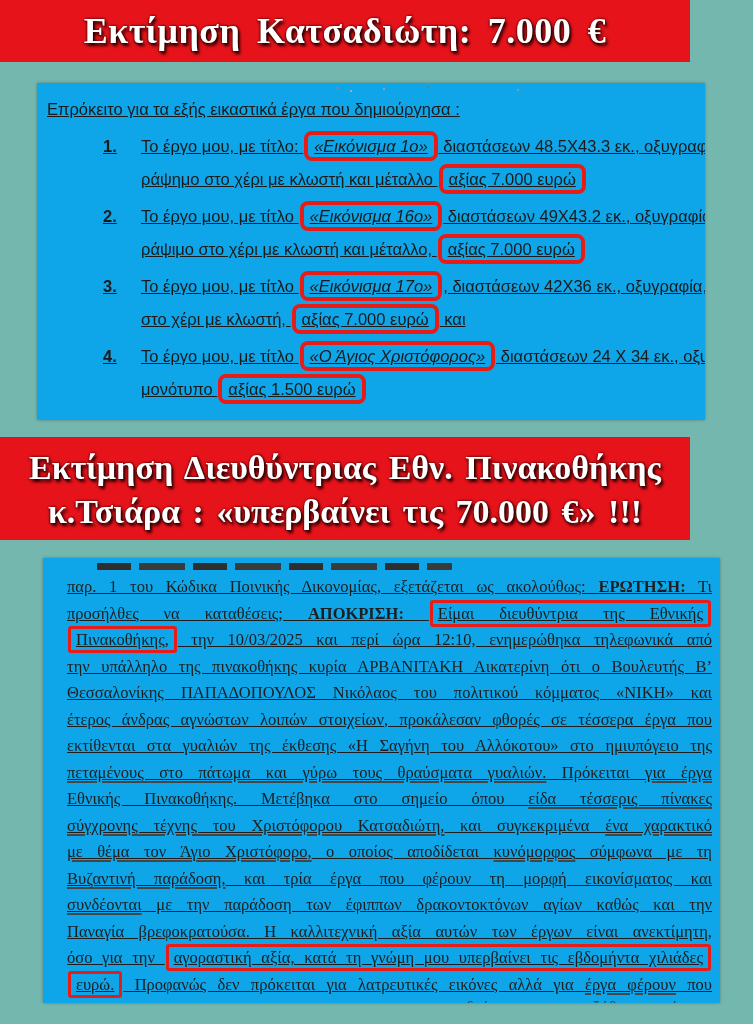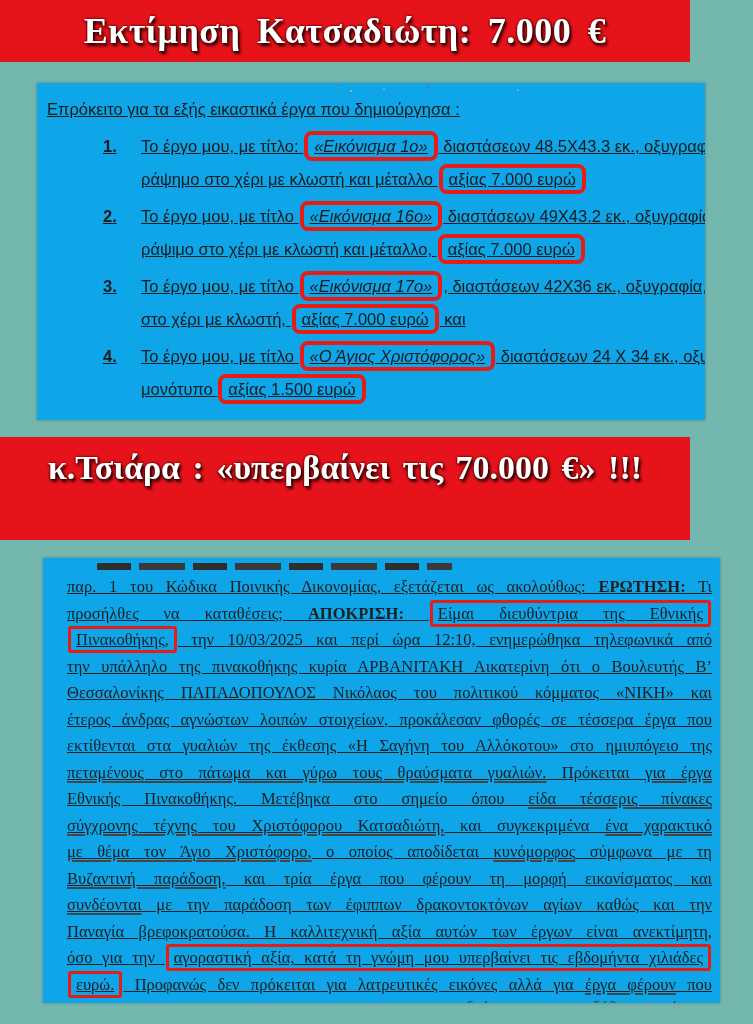--- a/index.html
+++ b/index.html
@@ -86,20 +86,21 @@
         <div class="inum">4.</div>
         <div class="ilines">
           <div class="tline full"><span class="">Το έργο μου, με τίτλο </span><span class="i rbox">«Ο Άγιος Χριστόφορος»</span><span class=""> διαστάσεων 24 Χ 34 εκ., οξυγραφία,</span></div>
           <div class="tline"><span class="">μονότυπο  </span><span class="rbox">αξίας 1.500 ευρώ</span></div>
         </div>
       </div>
     </div>
 </div>
 
 <div class="banner" id="banner2">
+  <span class="btext">Εκτίμηση Διευθύντριας  Εθν. Πινακοθήκης</span>
   <span class="btext">κ.Τσιάρα :   «υπερβαίνει  τις  70.000 €»  !!!</span>
 </div>
 
 <div class="paper" id="doc2">
   <div class="smudge"></div>
   <div id="d2lines">
       <div class="d2line full"><span class="">παρ. 1 του Κώδικα Ποινικής Δικονομίας, εξετάζεται ως ακολούθως: </span><span class="b">ΕΡΩΤΗΣΗ:</span><span class=""> Τι</span></div>
       <div class="d2line full"><span class="">προσήλθες να καταθέσεις; </span><span class="b">ΑΠΟΚΡΙΣΗ:</span><span class=""> </span><span class="rbox">Είμαι διευθύντρια της Εθνικής</span></div>
       <div class="d2line full"><span class="rbox">Πινακοθήκης,</span><span class=""> την 10/03/2025 και περί ώρα 12:10, ενημερώθηκα τηλεφωνικά από</span></div>
       <div class="d2line full"><span class="">την υπάλληλο της πινακοθήκης κυρία ΑΡΒΑΝΙΤΑΚΗ Αικατερίνη ότι ο Βουλευτής Β’</span></div>

